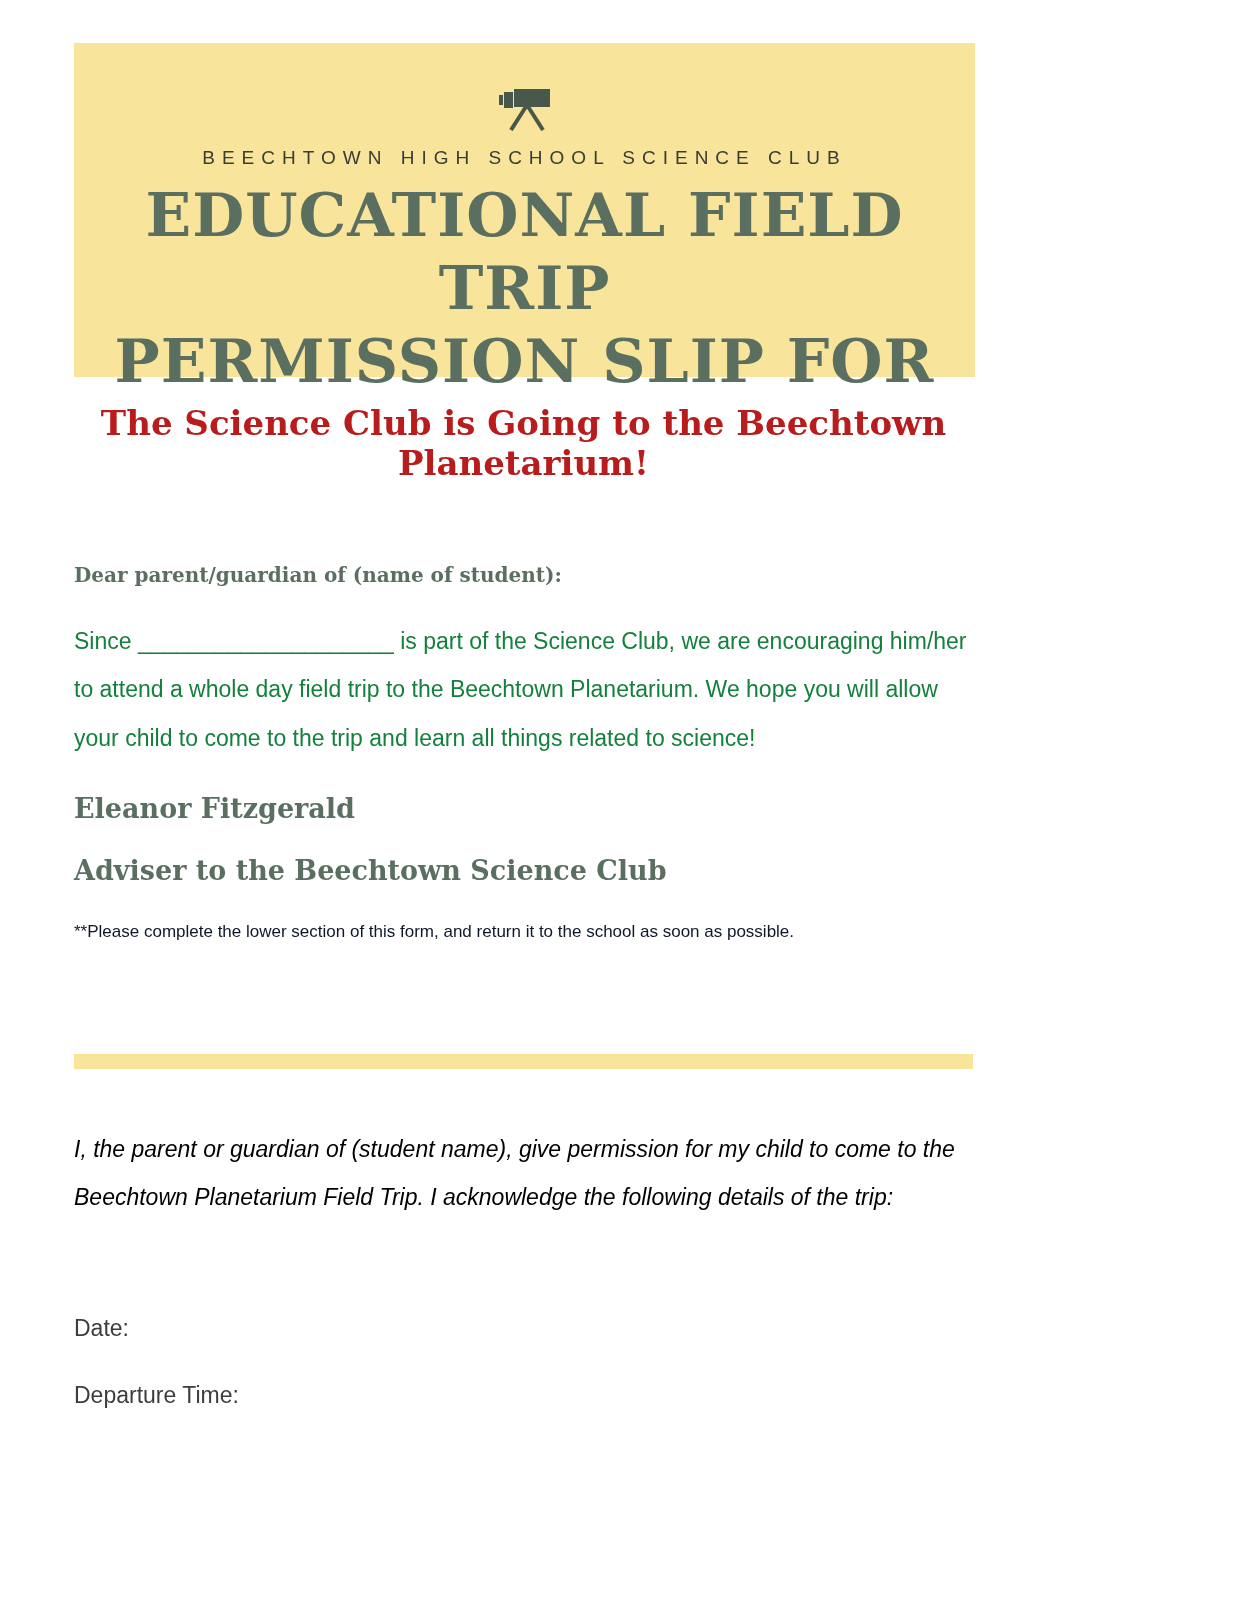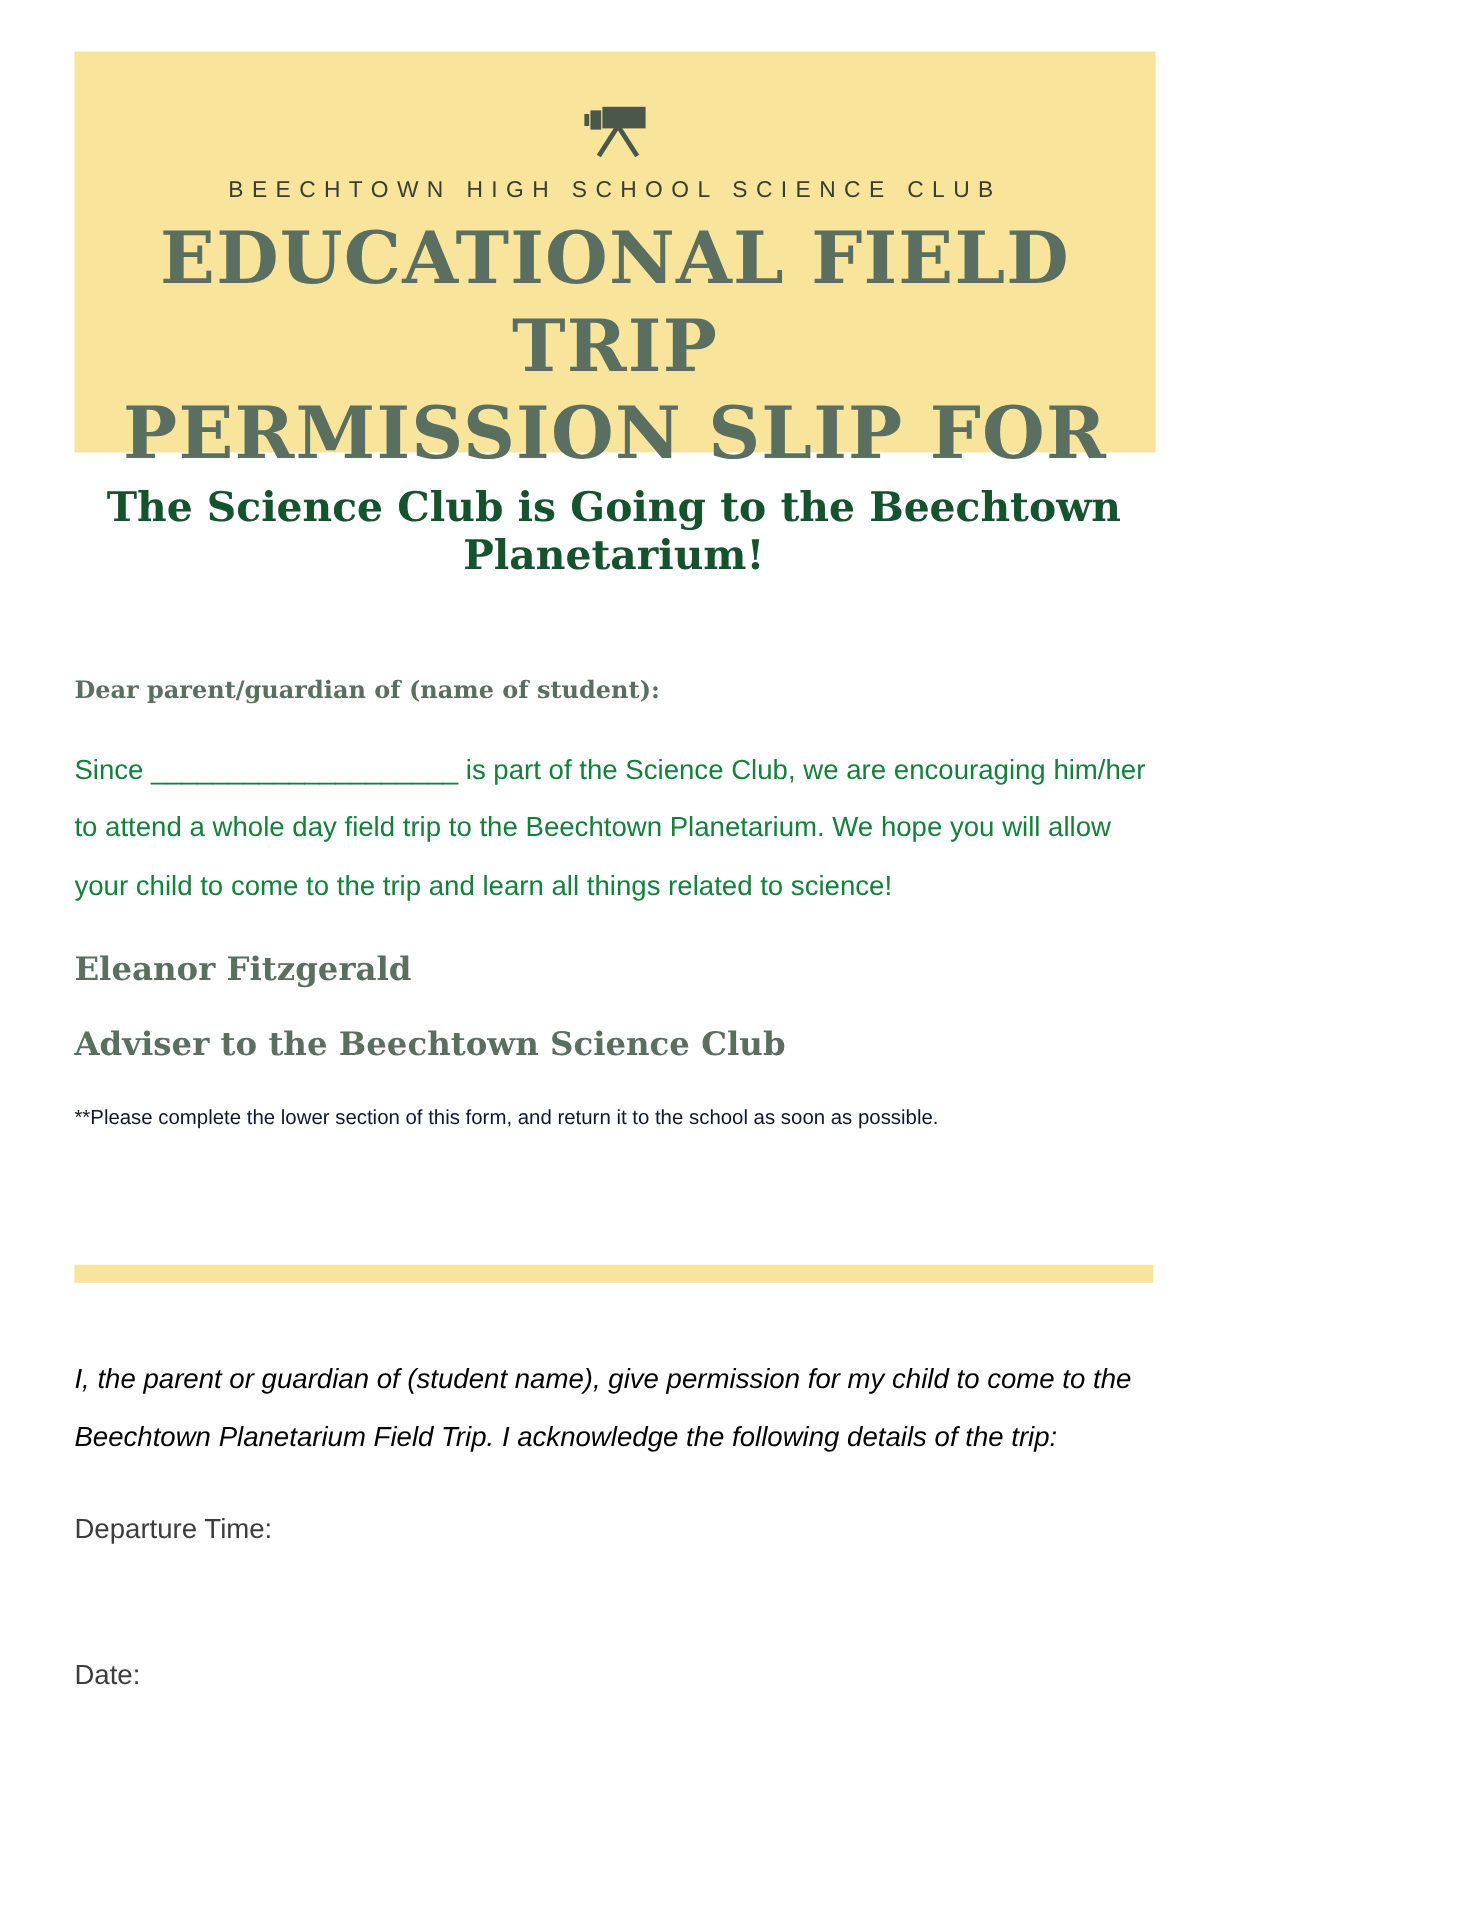--- a/index.html
+++ b/index.html
@@ -7,20 +7,21 @@
     padding: 0;
     background: #ffffff;
     font-family: "Liberation Sans", sans-serif;
   }
   .page {
     position: relative;
     width: 1023px;
     height: 1600px;
     background: #ffffff;
     overflow: hidden;
+    margin-left: 12px;
   }
   .banner {
     box-sizing: border-box;
     margin: 43px 60px 0 62px;
     height: 334px;
     background: #F8E49B;
     text-align: center;
     padding-top: 36px;
   }
   .banner-icon {
@@ -42,21 +43,21 @@
     line-height: 1.22;
     letter-spacing: 1px;
     color: #5A6F60;
   }
   .subtitle {
     margin: 26px 62px 0 62px;
     text-align: center;
     font-family: "DejaVu Serif", serif;
     font-weight: bold;
     font-size: 34px;
-    color: #14532d;
+    color: #b91c1c;
   }
   .content {
     margin: 0 62px;
   }
   .salutation {
     margin-top: 80px;
     font-family: "DejaVu Serif", serif;
     font-weight: bold;
     font-size: 20px;
     color: #5A6F60;
@@ -129,17 +130,17 @@
     <div class="salutation">Dear parent/guardian of (name of student):</div>
     <div class="body-text">Since ____________________ is part of the Science Club, we are encouraging him/her to attend a whole day field trip to the Beechtown Planetarium. We hope you will allow your child to come to the trip and learn all things related to science!</div>
     <div class="signature">Eleanor Fitzgerald</div>
     <div class="signature-title">Adviser to the Beechtown Science Club</div>
     <div class="note">**Please complete the lower section of this form, and return it to the school as soon as possible.</div>
 
     <div class="divider"></div>
 
     <div class="acknowledgement">I, the parent or guardian of (student name), give permission for my child to come to the Beechtown Planetarium Field Trip. I acknowledge the following details of the trip:</div>
 
+    <div class="field-label field-date">Date:</div>
     <div class="field-label field-departure">Departure Time:</div>
-    <div class="field-label field-date">Date:</div>
   </div>
 
 </div>
 
 </body></html>

